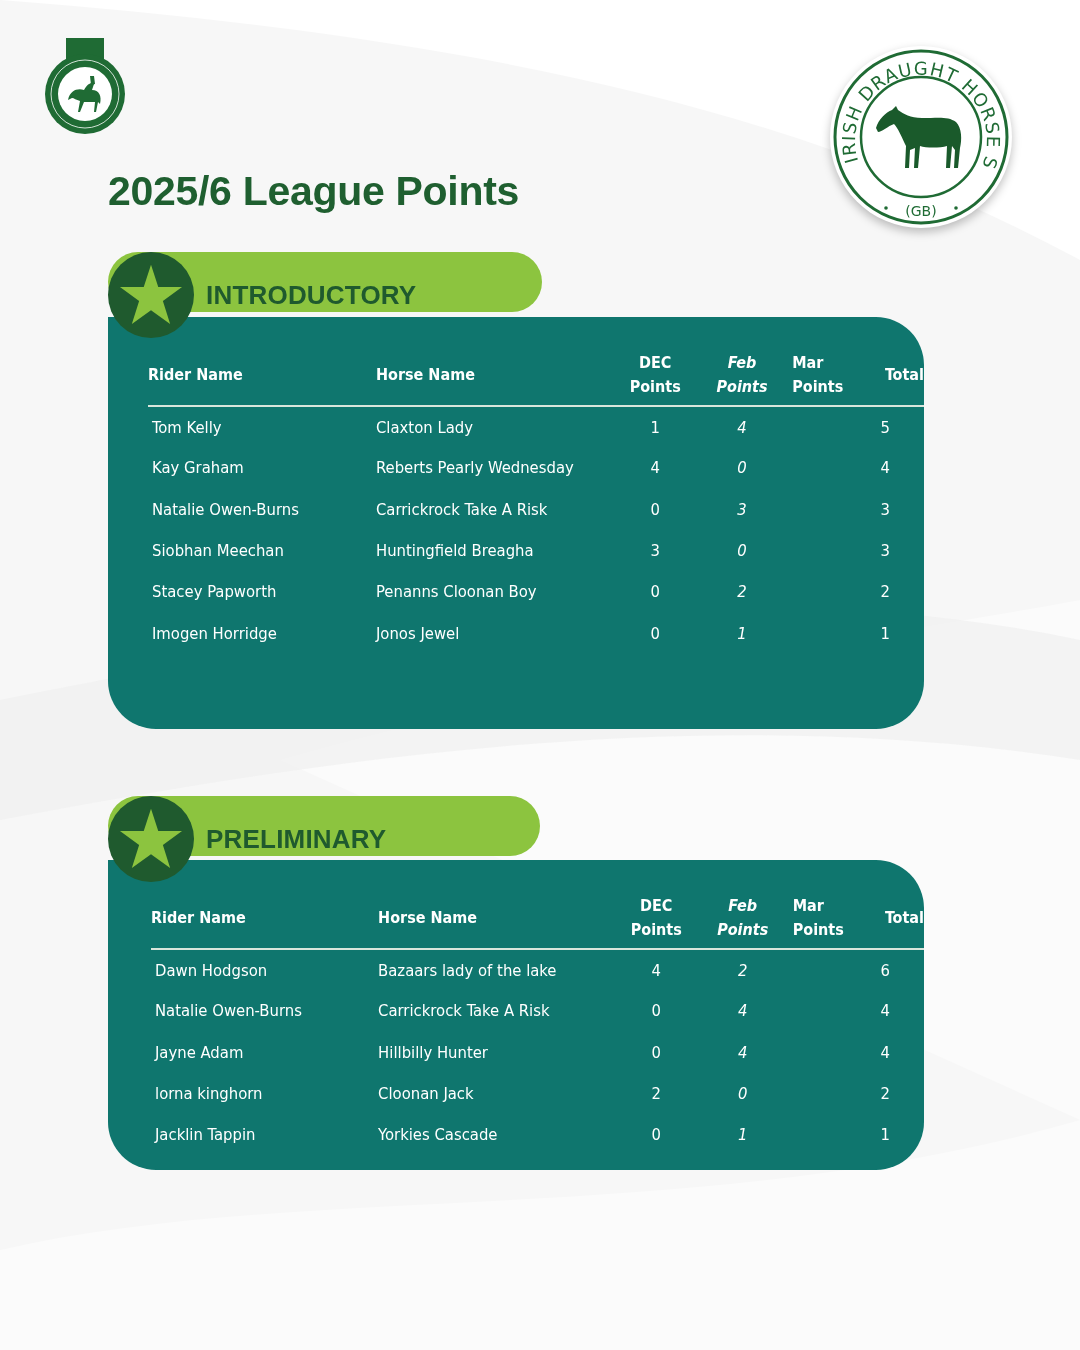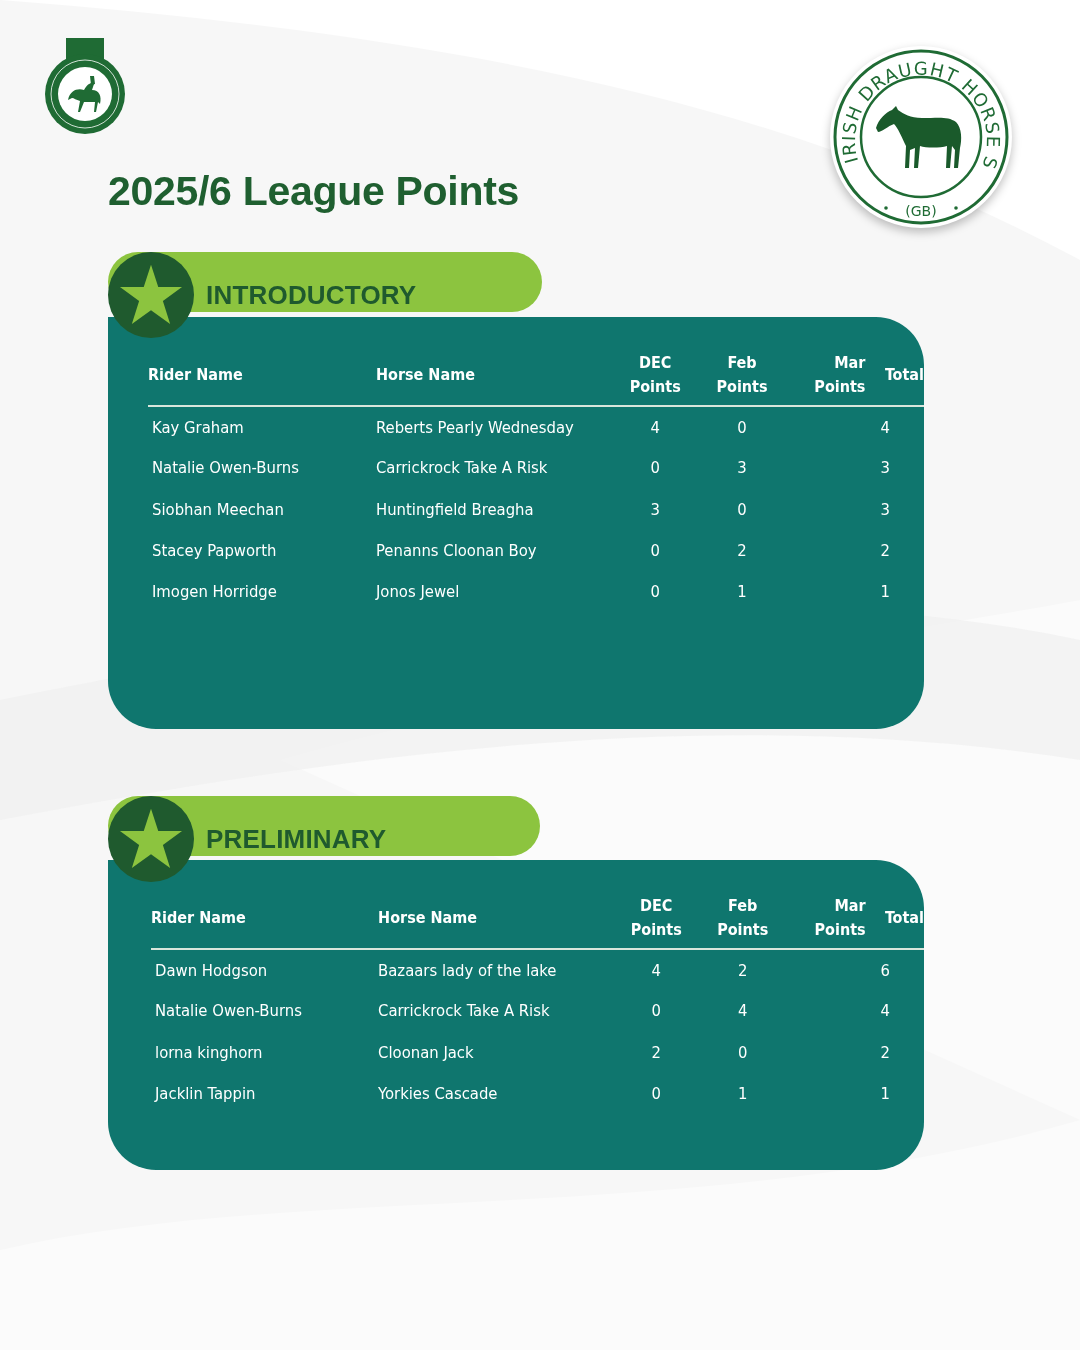--- a/index.html
+++ b/index.html
@@ -66,22 +66,22 @@
     font-size: 16px; font-weight: bold; line-height: 24px;
     padding: 0 0 6px 0; vertical-align: middle;
     border-bottom: 2px solid #d9e6dc;
   }
   table.league td {
     font-size: 16.5px; height: 41.3px; vertical-align: middle; white-space: nowrap;
   }
   .c-rider { width: 218px; text-align: left; padding-left: 4px; }
   .c-horse { width: 232px; text-align: left; }
   .c-dec { width: 70px; text-align: center; margin-top: 12px; }
-  .c-feb { width: 96px; text-align: center; }
-  .c-mar { width: 70px; text-align: right; }
+  .c-feb { width: 96px; text-align: center; font-style: italic; }
+  .c-mar { width: 70px; text-align: left; }
   .c-total { width: 56px; text-align: right; padding-right: 34px; }
   th.c-total { text-align: right; padding-right: 0; margin-left: 39px; }
   .hdr-line { display: block; }
 </style>
 </head>
 <body>
 
 <svg class="bg-swoosh" width="1080" height="1350" viewBox="0 0 1080 1350">
   <path d="M0 0 L1080 0 L1080 260 C820 120 520 40 0 0 Z" fill="#ffffff" opacity="0.9"></path>
   <path d="M280 760 C560 680 860 640 1080 600 L1080 1350 L0 1350 L0 1250 C300 1180 700 1230 1080 1120" fill="#ffffff" opacity="0.45"></path>
@@ -143,20 +143,28 @@
             </th>
           <th class="c-mar">
               <span class="hdr-line">Mar</span>
               <span class="hdr-line">Points</span>
             </th>
           <th class="c-total">Total</th>
         </tr>
       </thead>
       <tbody>
         <tr>
+            <td class="c-rider">Tom Kelly</td>
+            <td class="c-horse">Claxton Lady</td>
+            <td class="c-dec">1</td>
+            <td class="c-feb">4</td>
+            <td class="c-mar"></td>
+            <td class="c-total">5</td>
+          </tr>
+        <tr>
             <td class="c-rider">Kay Graham</td>
             <td class="c-horse">Reberts Pearly Wednesday</td>
             <td class="c-dec">4</td>
             <td class="c-feb">0</td>
             <td class="c-mar"></td>
             <td class="c-total">4</td>
           </tr>
         <tr>
             <td class="c-rider">Natalie Owen-Burns</td>
             <td class="c-horse">Carrickrock Take A Risk</td>
@@ -235,20 +243,28 @@
           </tr>
         <tr>
             <td class="c-rider">Natalie Owen-Burns</td>
             <td class="c-horse">Carrickrock Take A Risk</td>
             <td class="c-dec">0</td>
             <td class="c-feb">4</td>
             <td class="c-mar"></td>
             <td class="c-total">4</td>
           </tr>
         <tr>
+            <td class="c-rider">Jayne Adam</td>
+            <td class="c-horse">Hillbilly Hunter</td>
+            <td class="c-dec">0</td>
+            <td class="c-feb">4</td>
+            <td class="c-mar"></td>
+            <td class="c-total">4</td>
+          </tr>
+        <tr>
             <td class="c-rider">lorna kinghorn</td>
             <td class="c-horse">Cloonan Jack</td>
             <td class="c-dec">2</td>
             <td class="c-feb">0</td>
             <td class="c-mar"></td>
             <td class="c-total">2</td>
           </tr>
         <tr>
             <td class="c-rider">Jacklin Tappin</td>
             <td class="c-horse">Yorkies Cascade</td>

